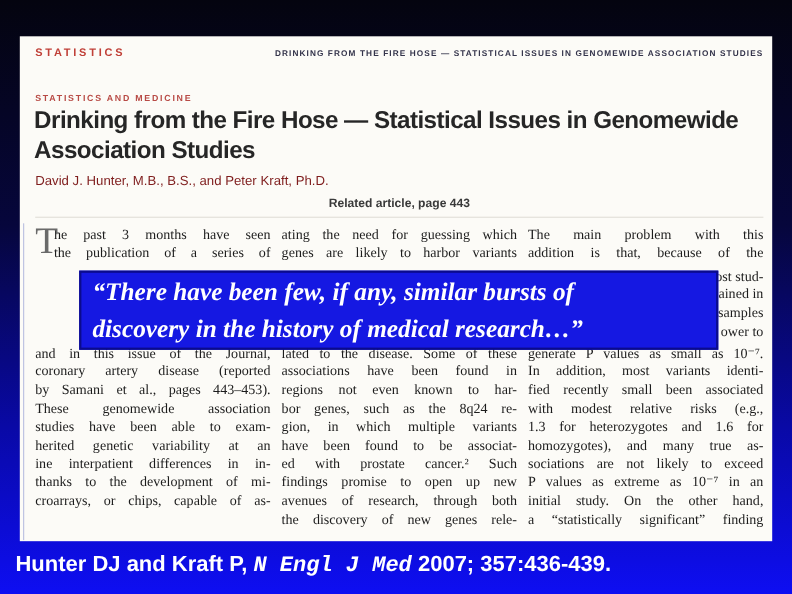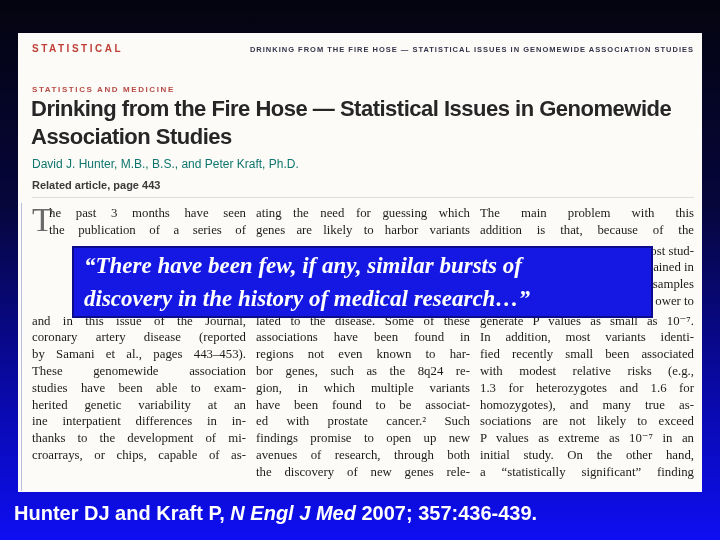--- a/index.html
+++ b/index.html
@@ -28,25 +28,25 @@
     position: absolute; left: 14px; top: 52px;
     color: #b84a45; font-size: 8px; font-weight: bold; letter-spacing: 1.6px;
   }
   .title {
     position: absolute; left: 13px; top: 62px; width: 660px;
     color: #262626; font-size: 22px; line-height: 28px; font-weight: bold;
     letter-spacing: -0.5px;
   }
   .authors {
     position: absolute; left: 14px; top: 124px;
-    color: #0f766e; font-size: 12px;
+    color: #7f1d1d; font-size: 12px;
   }
   .related-row {
     position: absolute; left: 14px; right: 8px; top: 146px;
-    text-align: left; color: #3a3a3a; font-size: 11px; font-weight: bold;
+    text-align: center; color: #3a3a3a; font-size: 11px; font-weight: bold;
     padding-bottom: 6px; border-bottom: 1px solid #e0ded8;
   }
   .left-rule {
     position: absolute; left: 3px; top: 170px; width: 1px; height: 288px;
     background: #b9bedf;
   }
   
   .columns {
     position: absolute; left: 14px; top: 172px; width: 662px;
     display: flex; gap: 10px;
@@ -77,31 +77,31 @@
   .quote-line {
     font-family: "Liberation Serif", "DejaVu Serif", serif;
     font-style: italic; font-weight: bold; color: #ffffff;
     font-size: 23px; line-height: 33px; white-space: nowrap;
   }
   
   .citation {
     position: absolute; left: 14px; top: 502px;
     color: #ffffff; font-size: 20px; font-weight: bold; white-space: nowrap;
   }
-  .citation .journal { font-style: italic; }
+  .citation .journal { font-style: italic; font-family: Liberation Mono, monospace; }
 </style>
 </head>
 <body>
 
 <div class="slide">
 
   <div class="page">
 
     <div class="page-header">
-      <span class="kicker">STATISTICAL</span>
+      <span class="kicker">STATISTICS</span>
       <span class="running-head">DRINKING FROM THE FIRE HOSE — STATISTICAL ISSUES IN GENOMEWIDE ASSOCIATION STUDIES</span>
     </div>
 
     <div class="section-label">STATISTICS AND MEDICINE</div>
 
     <div class="title">
       <div>Drinking from the Fire Hose — Statistical Issues in Genomewide</div>
       <div>Association Studies</div>
     </div>
 

